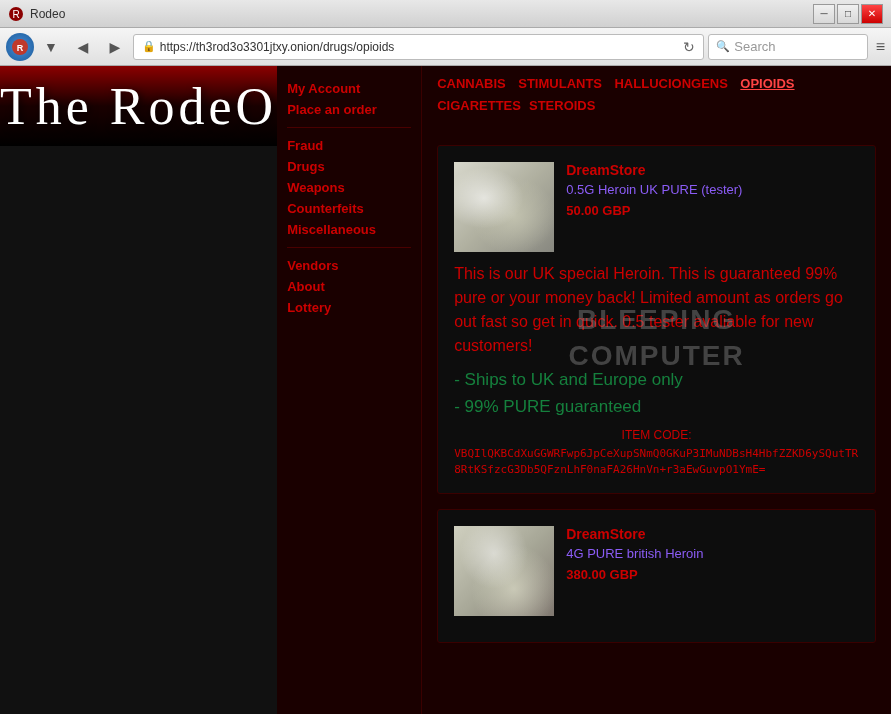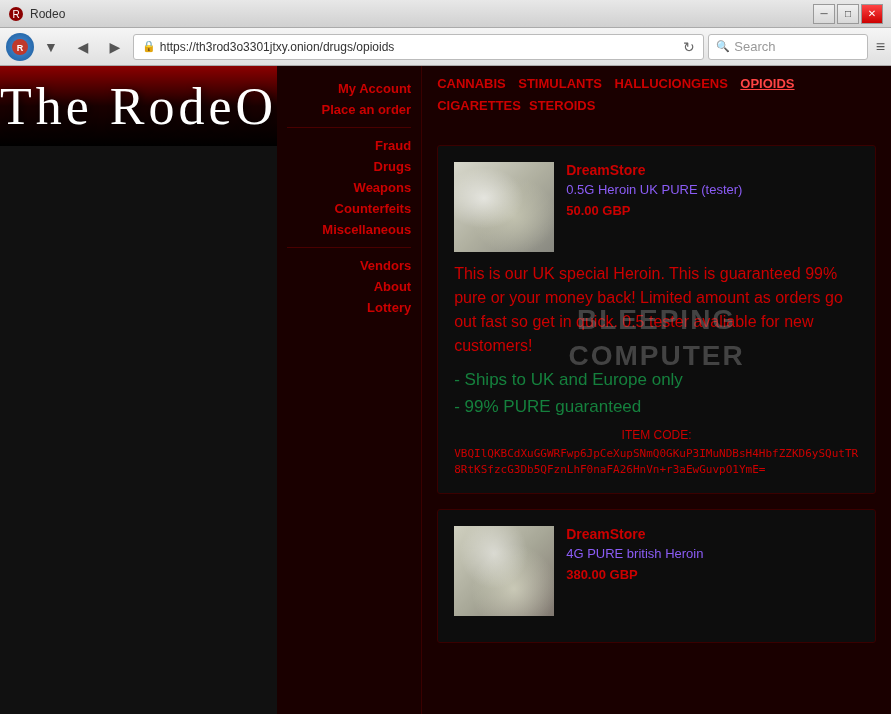--- a/index.html
+++ b/index.html
@@ -90,21 +90,20 @@
       overflow: hidden;
     }
 
     
     .sidebar {
       width: 145px;
       background: #1a0000;
       padding: 15px 10px;
       flex-shrink: 0;
       border-right: 1px solid #3a0000;
-      text-align: right;
     }
     .sidebar-link {
       display: block;
       color: #cc0000;
       text-decoration: none;
       font-size: 13px;
       font-weight: bold;
       margin-bottom: 6px;
       cursor: pointer;
     }

